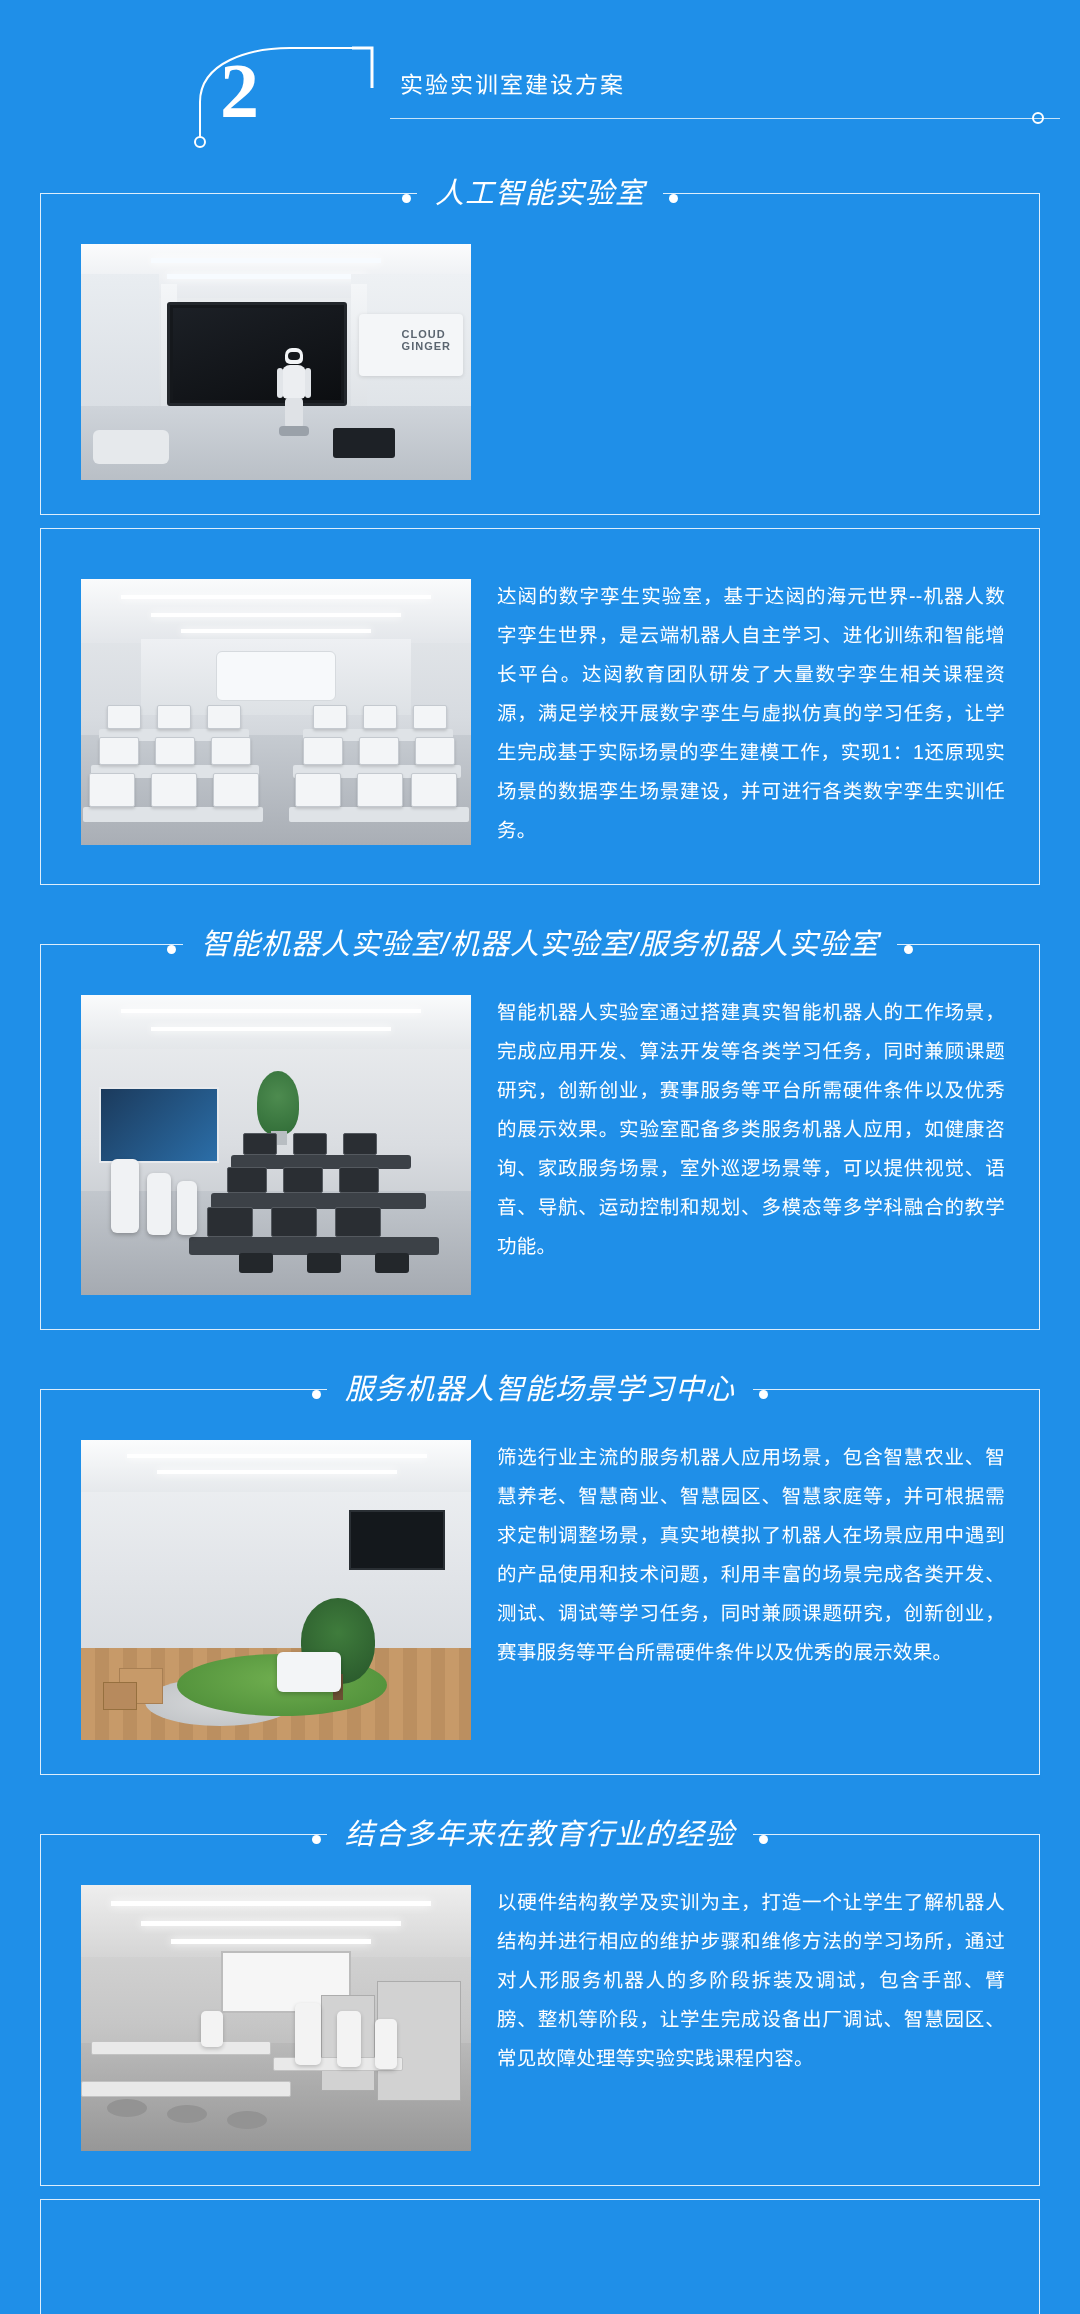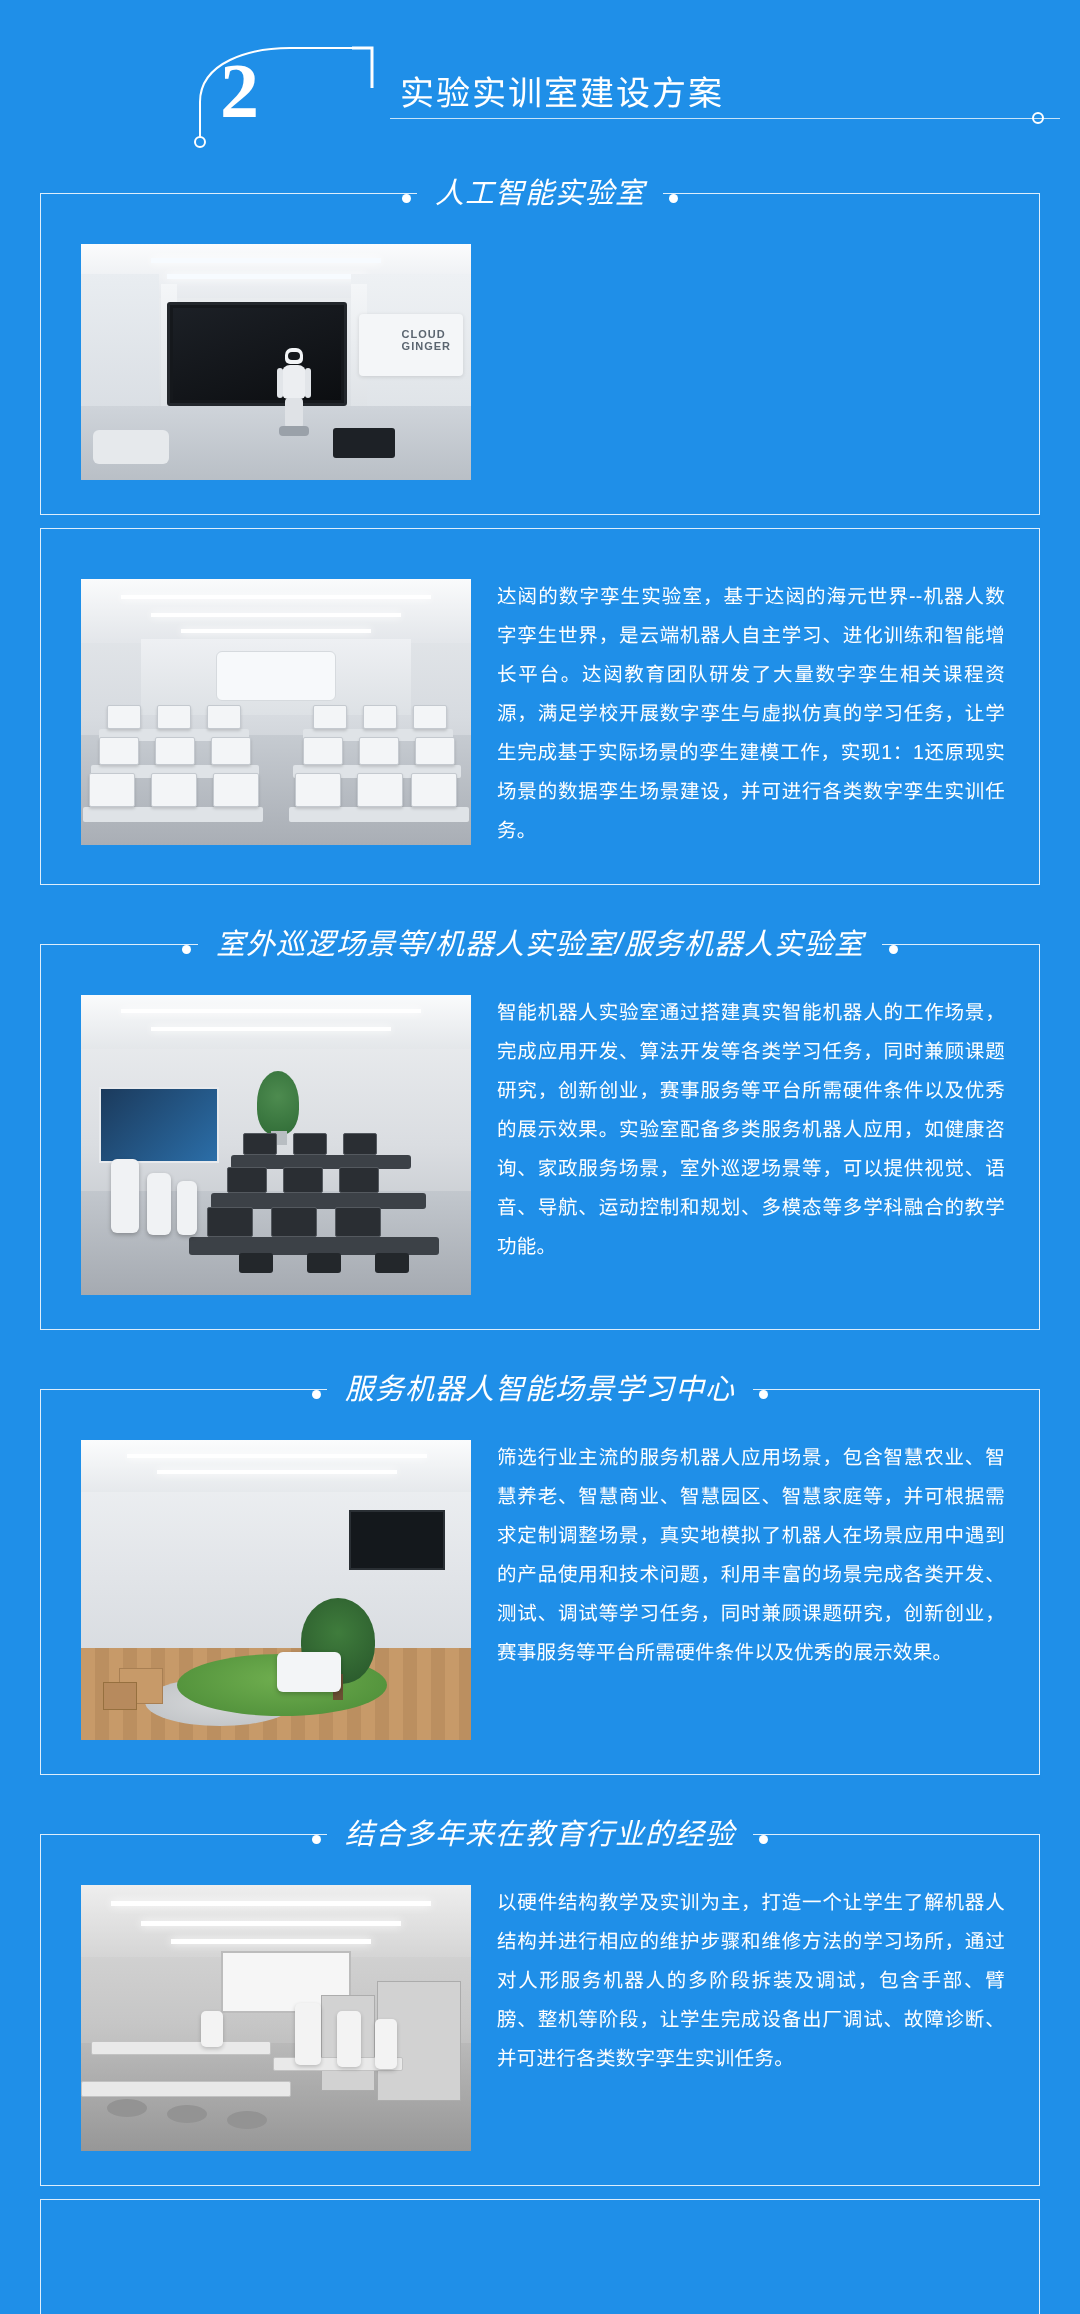--- a/index.html
+++ b/index.html
@@ -48,21 +48,21 @@
   }
   .bracket-svg {
     position: absolute;
     left: 70px;
     top: -4px;
   }
   .header-title {
     position: absolute;
     left: 280px;
     top: 20px;
-    font-size: 34px;
+    font-size: 23px;
     letter-spacing: 2px;
     font-weight: 500;
     white-space: nowrap;
   }
   .header-rule {
     position: absolute;
     left: 270px;
     right: -100px;
     top: 72px;
     height: 1px;
@@ -318,21 +318,21 @@
           </div>
         </div>
         <div class="sec-text">达闼的数字孪生实验室，基于达闼的海元世界--机器人数字孪生世界，是云端机器人自主学习、进化训练和智能增长平台。达闼教育团队研发了大量数字孪生相关课程资源，满足学校开展数字孪生与虚拟仿真的学习任务，让学生完成基于实际场景的孪生建模工作，实现1：1还原现实场景的数据孪生场景建设，并可进行各类数字孪生实训任务。</div>
       </div>
     </div>
   </div>
 
   <div class="section s3">
     <div class="sec-title-wrap">
       <span class="dot"></span>
-      <span class="sec-title">室外巡逻场景等/机器人实验室/服务机器人实验室</span>
+      <span class="sec-title">智能机器人实验室/机器人实验室/服务机器人实验室</span>
       <span class="dot"></span>
     </div>
     <div class="sec-frame">
       <div class="sec-body">
         <div class="sec-photo">
           <div class="scene sc3">
             <div class="ceil"></div>
             <div class="lamp" style="left:40px;top:14px;width:300px"></div>
             <div class="lamp" style="left:70px;top:32px;width:240px"></div>
             <div class="vwall"></div>
@@ -416,21 +416,21 @@
             <div class="bench" style="left:192px;top:172px;width:130px;height:14px"></div>
             <div class="rbot" style="left:214px;top:118px;width:26px;height:62px"></div>
             <div class="rbot" style="left:256px;top:126px;width:24px;height:56px"></div>
             <div class="rbot" style="left:294px;top:134px;width:22px;height:50px"></div>
             <div class="rbot" style="left:120px;top:126px;width:22px;height:36px"></div>
             <div class="stool" style="left:26px;top:214px;width:40px;height:18px"></div>
             <div class="stool" style="left:86px;top:220px;width:40px;height:18px"></div>
             <div class="stool" style="left:146px;top:226px;width:40px;height:18px"></div>
           </div>
         </div>
-        <div class="sec-text">以硬件结构教学及实训为主，打造一个让学生了解机器人结构并进行相应的维护步骤和维修方法的学习场所，通过对人形服务机器人的多阶段拆装及调试，包含手部、臂膀、整机等阶段，让学生完成设备出厂调试、故障诊断、并可进行各类数字孪生实训任务。</div>
+        <div class="sec-text">以硬件结构教学及实训为主，打造一个让学生了解机器人结构并进行相应的维护步骤和维修方法的学习场所，通过对人形服务机器人的多阶段拆装及调试，包含手部、臂膀、整机等阶段，让学生完成设备出厂调试、智慧园区、常见故障处理等实验实践课程内容。</div>
       </div>
     </div>
   </div>
 
   <div class="section s6">
     <div class="sec-frame">
       
     </div>
   </div>
 

